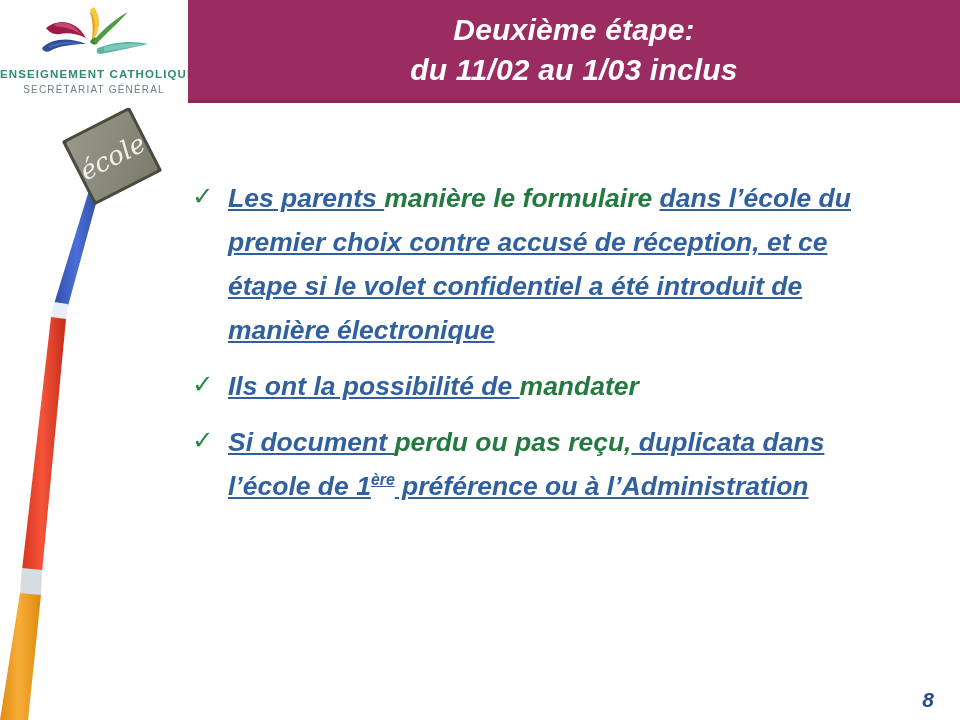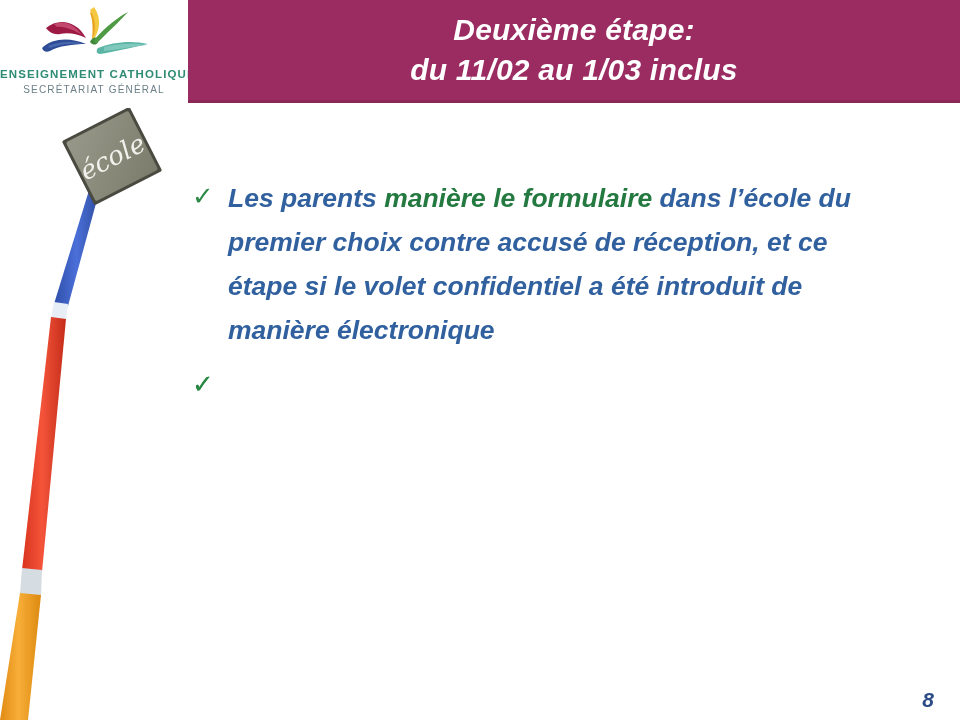--- a/index.html
+++ b/index.html
@@ -114,21 +114,21 @@
     left: 2px;
     top: 0px;
     width: 26px;
     height: 30px;
     color: #2A8A45;
     font-size: 26px;
     font-style: normal;
     font-weight: normal;
     line-height: 40px;
   }
-  .seg-blue  { color: #31609F; }
+  .seg-blue  { color: #31609F; text-decoration: underline; }
   .seg-green { color: #23793F; }
   .sup {
     font-size: 0.6em;
     vertical-align: super;
     line-height: 0;
   }
 
   
   .page-number {
     position: absolute;
@@ -209,21 +209,23 @@
     </g>
   </svg>
 
   <div class="content">
     <div class="bullet">
       <span class="check" style="color: rgb(42, 138, 69);">✓</span>
       <span class="bullet-text"><span class="seg-blue">Les parents </span><span class="seg-green">manière le formulaire </span><span class="seg-blue">dans l’école du premier choix contre accusé de réception, et ce étape si le volet confidentiel a été introduit de manière électronique</span></span>
     </div>
     <div class="bullet">
       <span class="check" style="color: rgb(42, 138, 69);">✓</span>
+      <span class="bullet-text"><span class="seg-blue">Ils ont la possibilité de </span><span class="seg-green">mandater</span></span>
     </div>
     <div class="bullet">
       <span class="check" style="color: rgb(42, 138, 69);">✓</span>
+      <span class="bullet-text"><span class="seg-blue">Si document </span><span class="seg-green">perdu ou pas reçu,</span><span class="seg-blue"> duplicata dans l’école de 1</span><span class="seg-blue sup">ère</span><span class="seg-blue"> préférence ou à l’Administration</span></span>
     </div>
   </div>
 
   <div class="page-number">8</div>
 
 </div>
 
 </body></html>

